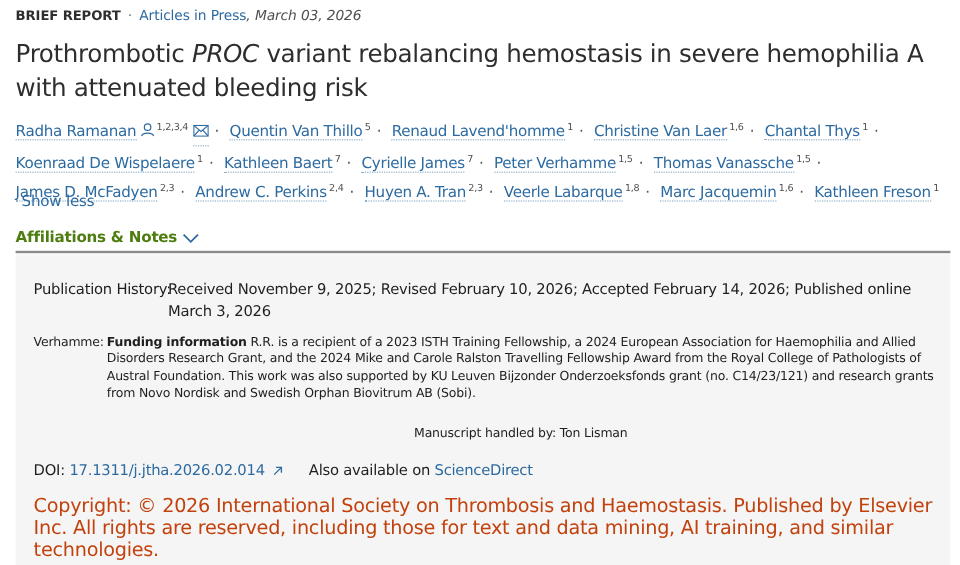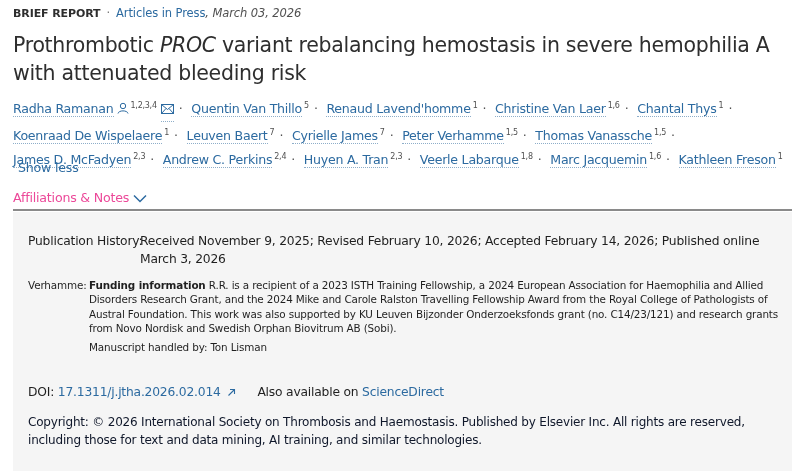--- a/index.html
+++ b/index.html
@@ -19,43 +19,43 @@
     .author { display: inline; white-space: nowrap; }
     .author .name { color: #2c6aa0; border-bottom: 1px dotted #8eaec9; text-decoration: none; }
     .author sup { font-size: 8px; color: #505050; vertical-align: 5px; margin-left: 2px; }
     .author .dot { color: #505050; margin: 0 5px; }
     .icon-person, .icon-mail { display: inline-block; vertical-align: -1px; margin-left: 3px; }
     .icon-mail { border-bottom: 1px dotted #8eaec9; margin-left: 4px; }
     .show-less { position: absolute; left: 18px; top: 160px; font-size: 12.6px; color: #2c6aa0; letter-spacing: -0.2px; cursor: pointer; }
 
     .tabs { position: absolute; left: 13px; top: 187px; width: 779px; height: 24px; border-bottom: 2px solid #8a8a8a; }
     .tab { position: absolute; top: 3px; font-size: 12.6px; letter-spacing: -0.2px; cursor: pointer; white-space: nowrap; }
-    .tab-affil { left: 0; color: #ec4899; }
+    .tab-affil { left: 0; color: #4d7c0f; font-weight: bold; }
     .tab-info { left: 151px; color: #2e2e2e; padding-bottom: 4px; }
     .tab-info::after { content: ""; position: absolute; left: 0; right: 0; bottom: -5px; height: 3px; background: #000; }
     .tab svg { vertical-align: -1px; margin-left: 4px; }
 
     .panel { position: absolute; left: 13px; top: 212px; width: 779px; height: 259px; background: #f5f5f5; }
 
     .pub-history { position: absolute; left: 28px; top: 232px; font-size: 12.3px; line-height: 18px; letter-spacing: -0.2px; color: #1f1f1f; }
     .pub-history .label { position: absolute; left: 0; top: 0; white-space: nowrap; }
     .pub-history .value { position: absolute; left: 112px; top: 0; width: 640px; }
 
     .footnotes { position: absolute; left: 28px; top: 278px; font-size: 10.4px; line-height: 14.3px; letter-spacing: -0.15px; color: #1f1f1f; }
     .footnotes .label { position: absolute; left: 0; top: 0; white-space: nowrap; }
     .footnotes .body { position: absolute; left: 61px; top: 0; width: 690px; }
     .footnotes .body b { font-weight: bold; }
-    .footnotes .extra { display: block; margin-top: 5px; }
+    .footnotes .extra { display: block; margin-top: 19px; text-align: center; }
 
     .doi-line { position: absolute; left: 28px; top: 385px; font-size: 12.3px; letter-spacing: -0.2px; color: #1f1f1f; white-space: nowrap; }
     .doi-line .link { color: #2c6aa0; text-decoration: none; }
     .doi-line .ext { display: inline-block; margin-left: 6px; vertical-align: -1px; }
     .doi-line .also { margin-left: 18px; }
 
-    .copyright { position: absolute; left: 28px; top: 413px; width: 760px; font-size: 12px; line-height: 18px; letter-spacing: -0.2px; color: #0f172a; }
+    .copyright { position: absolute; left: 28px; top: 413px; width: 760px; font-size: 16px; line-height: 18px; letter-spacing: -0.2px; color: #c2410c; }
   </style>
 </head>
 <body>
 
 <div class="meta-line">
   <span class="type">BRIEF REPORT</span><span class="sep">·</span><a class="link">Articles in Press</a><span class="date">, March 03, 2026</span>
 </div>
 
 <h1 class="title"><span>Prothrombotic </span><i>PROC</i><span> variant rebalancing hemostasis in severe hemophilia A with attenuated bleeding risk</span></h1>
 
@@ -66,21 +66,21 @@
         </svg></span><sup>1,2,3,4</sup><span class="icon-mail"><svg width="13" height="10" viewBox="0 0 13 10">
           <rect x="0.5" y="0.5" width="12" height="9" fill="none" stroke="#2c6aa0" stroke-width="1"></rect>
           <path d="M0.5 0.5 L6.5 5.5 L12.5 0.5 M0.5 9.5 L5 4.5 M12.5 9.5 L8 4.5" fill="none" stroke="#2c6aa0" stroke-width="1"></path>
         </svg></span><span class="dot">·</span></span>
   <span class="author"><a class="name">Quentin Van Thillo</a><sup>5</sup><span class="dot">·</span></span>
   <span class="author"><a class="name">Renaud Lavend'homme</a><sup>1</sup><span class="dot">·</span></span>
   <span class="author"><a class="name">Christine Van Laer</a><sup>1,6</sup><span class="dot">·</span></span>
   <span class="author"><a class="name">Chantal Thys</a><sup>1</sup><span class="dot">·</span></span>
   <br>
   <span class="author"><a class="name">Koenraad De Wispelaere</a><sup>1</sup><span class="dot">·</span></span>
-  <span class="author"><a class="name">Leuven Baert</a><sup>7</sup><span class="dot">·</span></span>
+  <span class="author"><a class="name">Kathleen Baert</a><sup>7</sup><span class="dot">·</span></span>
   <span class="author"><a class="name">Cyrielle James</a><sup>7</sup><span class="dot">·</span></span>
   <span class="author"><a class="name">Peter Verhamme</a><sup>1,5</sup><span class="dot">·</span></span>
   <span class="author"><a class="name">Thomas Vanassche</a><sup>1,5</sup><span class="dot">·</span></span>
   <br>
   <span class="author"><a class="name">James D. McFadyen</a><sup>2,3</sup><span class="dot">·</span></span>
   <span class="author"><a class="name">Andrew C. Perkins</a><sup>2,4</sup><span class="dot">·</span></span>
   <span class="author"><a class="name">Huyen A. Tran</a><sup>2,3</sup><span class="dot">·</span></span>
   <span class="author"><a class="name">Veerle Labarque</a><sup>1,8</sup><span class="dot">·</span></span>
   <span class="author"><a class="name">Marc Jacquemin</a><sup>1,6</sup><span class="dot">·</span></span>
   <span class="author"><a class="name">Kathleen Freson</a><sup>1</sup></span>

